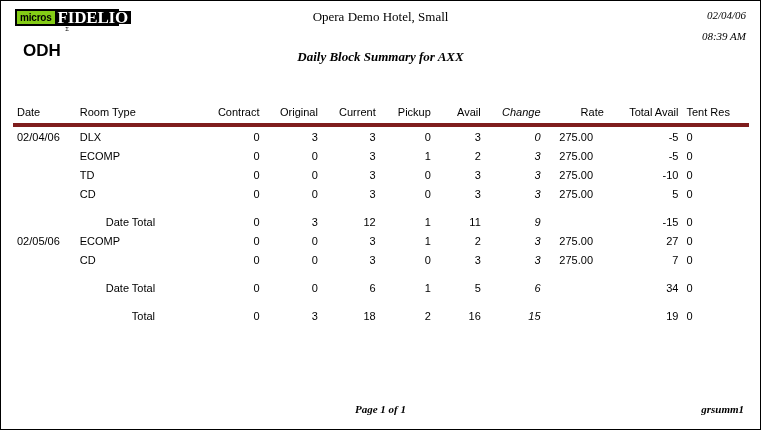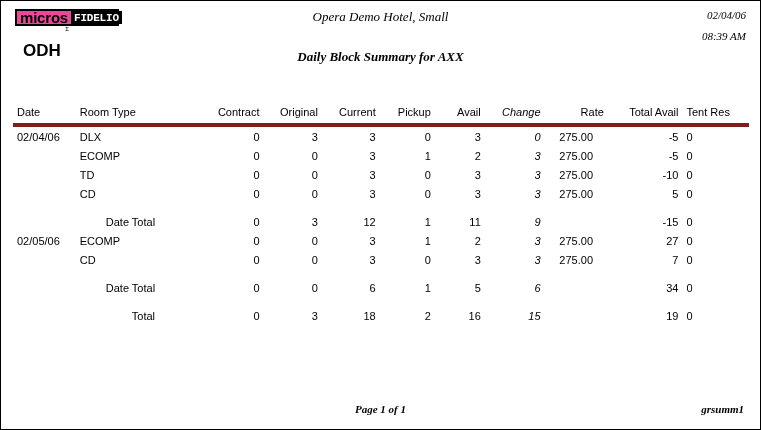--- a/index.html
+++ b/index.html
@@ -30,37 +30,37 @@
   .logo-box {
     display: flex;
     border: 2px solid #000000;
     height: 17px;
     align-items: stretch;
     width: 104px;
     box-sizing: border-box;
   }
   .logo-micros {
     flex: 0 0 auto;
-    background: #ec4899;
-    color: #000000;
-    font-size: 15px;
+    background: #84cc16;
+    color: #000000;
+    font-size: 10px;
     font-weight: bold;
     font-family: "Liberation Sans", sans-serif;
     padding: 0 3px;
     display: flex;
     align-items: center;
     letter-spacing: -0.2px;
   }
   .logo-fidelio {
     flex: 1 1 auto;
     background: #000000;
     color: #ffffff;
-    font-size: 11px;
-    font-weight: bold;
-    font-family: Liberation Mono, monospace;
+    font-size: 17px;
+    font-weight: bold;
+    font-family: Liberation Serif, serif;
     padding: 0 3px;
     display: flex;
     align-items: center;
     letter-spacing: -0.2px;
   }
   .logo-sub {
     font-size: 6px;
     color: #000000;
     text-align: center;
     width: 104px;
@@ -77,21 +77,20 @@
   }
 
   
   .hotel-title {
     position: absolute;
     left: 0;
     right: 0;
     top: 8px;
     text-align: center;
     font-family: "Liberation Serif", serif;
-    font-style: italic;
     font-size: 13px;
     color: #000000;
   }
   .report-title {
     position: absolute;
     left: 0;
     right: 0;
     top: 48px;
     text-align: center;
     font-family: "Liberation Serif", serif;

